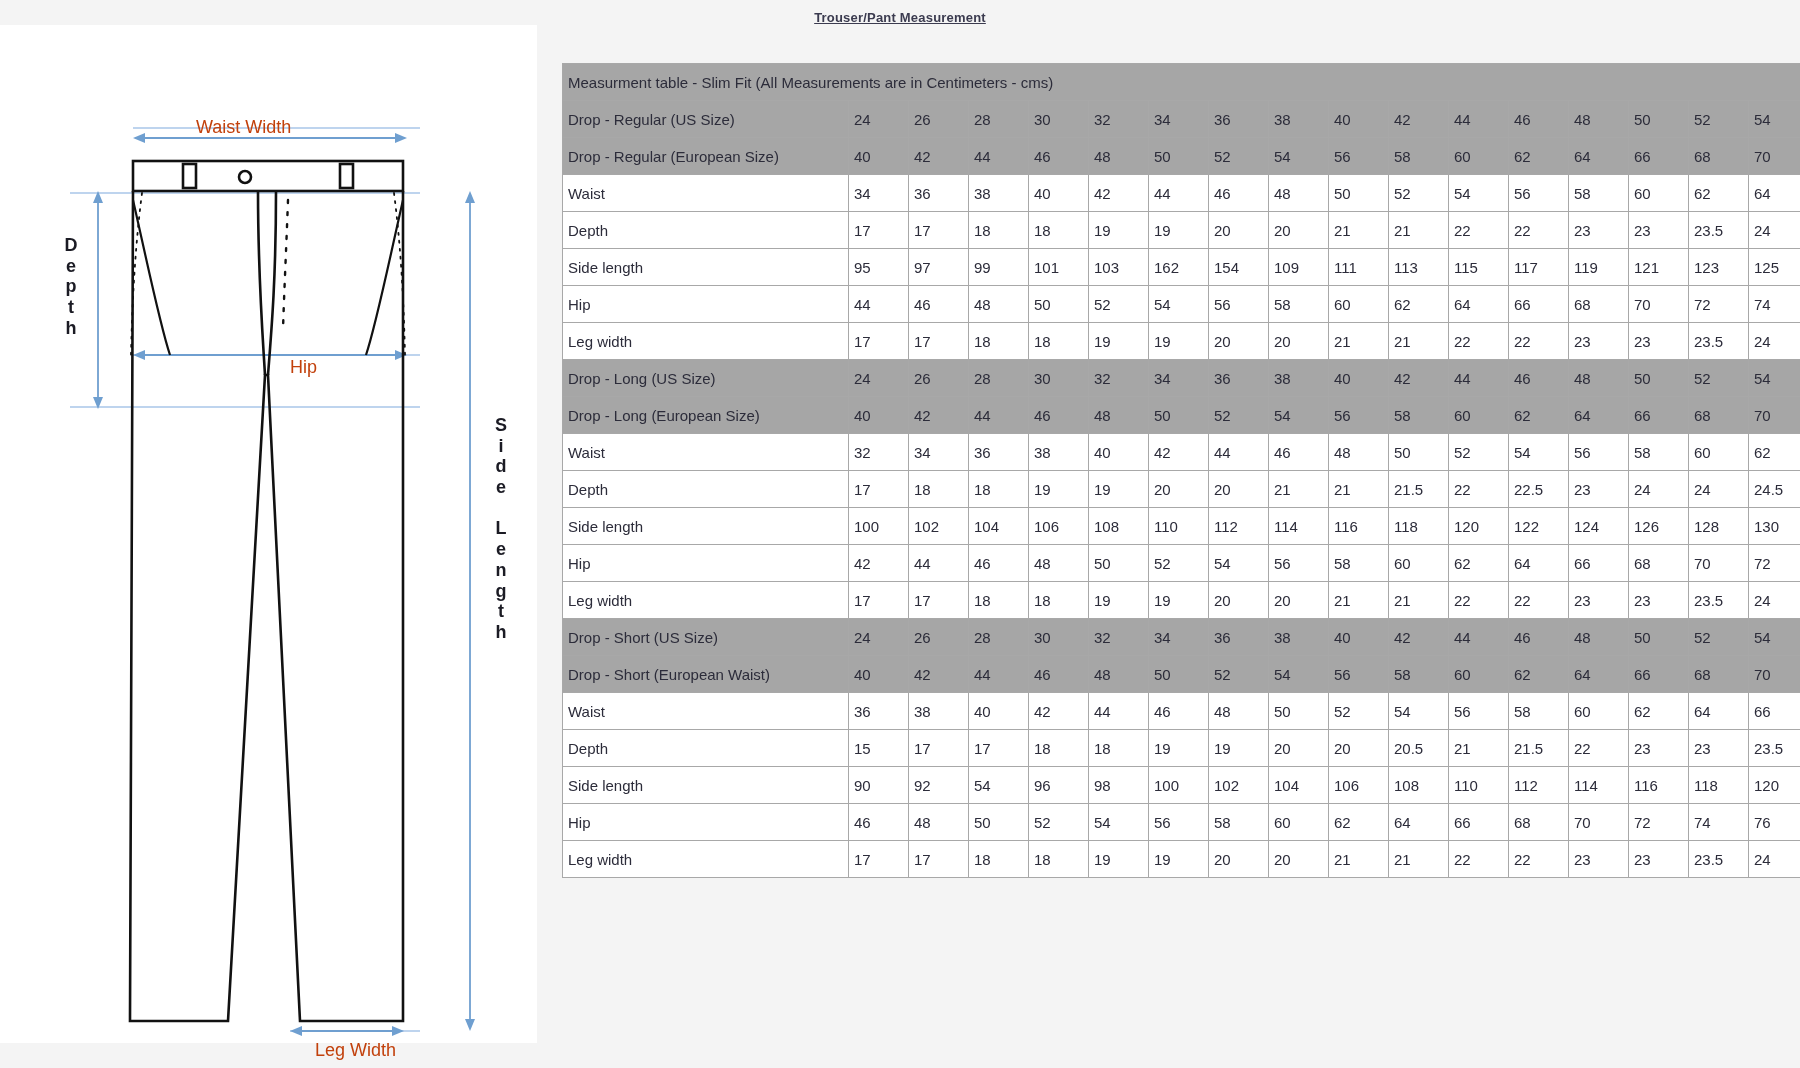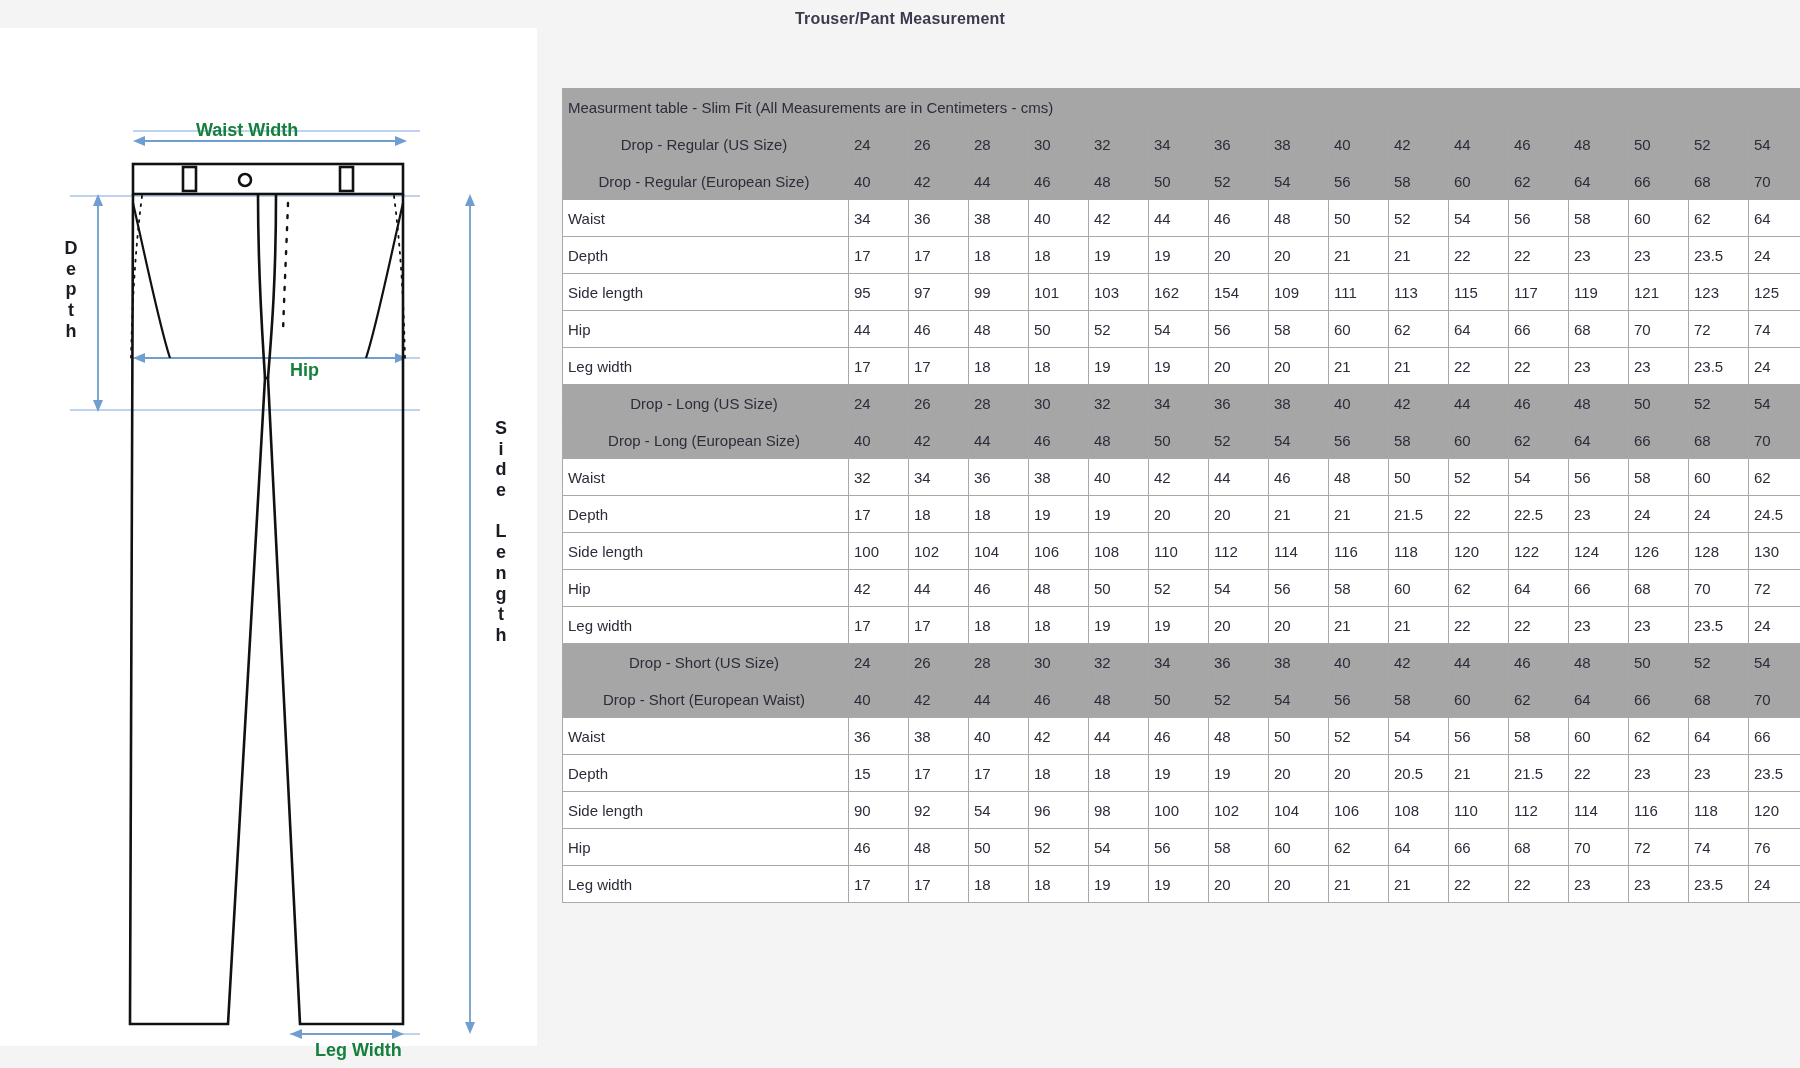--- a/index.html
+++ b/index.html
@@ -10,60 +10,61 @@
   }
   #page {
     width: 1800px;
     height: 1068px;
     position: relative;
     background: #f4f4f4;
     overflow: hidden;
   }
   .page-title {
     text-align: center;
-    font-size: 16px;
+    font-size: 13px;
     font-weight: bold;
     color: #3b3b4f;
     padding-top: 10px;
     letter-spacing: .2px;
+    text-decoration: underline;
   }
   .content {
     display: flex;
     align-items: flex-start;
     padding: 0;
   }
   
   .diagram-panel {
     width: 537px;
     height: 1018px;
     background: #ffffff;
     position: relative;
     margin-left: 0px;
     margin-top: 0px;
     flex: none;
   }
   .diag-label {
     position: absolute;
-    font-weight: bold;
-    color: #15803d;
+    font-weight: normal;
+    color: #c2410c;
     font-size: 18px;
   }
   .vert-stack {
     position: absolute;
     font-weight: bold;
     color: #1b1b24;
     font-size: 18px;
     width: 18px;
     text-align: center;
     line-height: 1.15;
   }
   
   .table-wrap {
     margin-left: 25px;
-    margin-top: 60px;
+    margin-top: 38px;
     width: 1192px;
   }
   table.mt {
     border-collapse: collapse;
     width: 100%;
     table-layout: fixed;
     background: #ffffff;
   }
   table.mt td, table.mt th {
     border: 1px solid #a8a8a8;
@@ -84,21 +85,20 @@
     color: #33333f;
     height: 44px;
   }
   .grouphdr td {
     background: #a6a6a6;
     font-weight: bold;
     color: #4a4a58;
     text-align: center;
   }
   .grouphdr td.lbl {
-    text-align: center;
     padding-right: 8px;
   }
   td.rowlabel {
     font-weight: bold;
     color: #2c2c3a;
     text-align: left;
     padding-left: 6px;
   }
   col.labelcol { width: 286px; }
   col.datacol  { width: 60px; }

